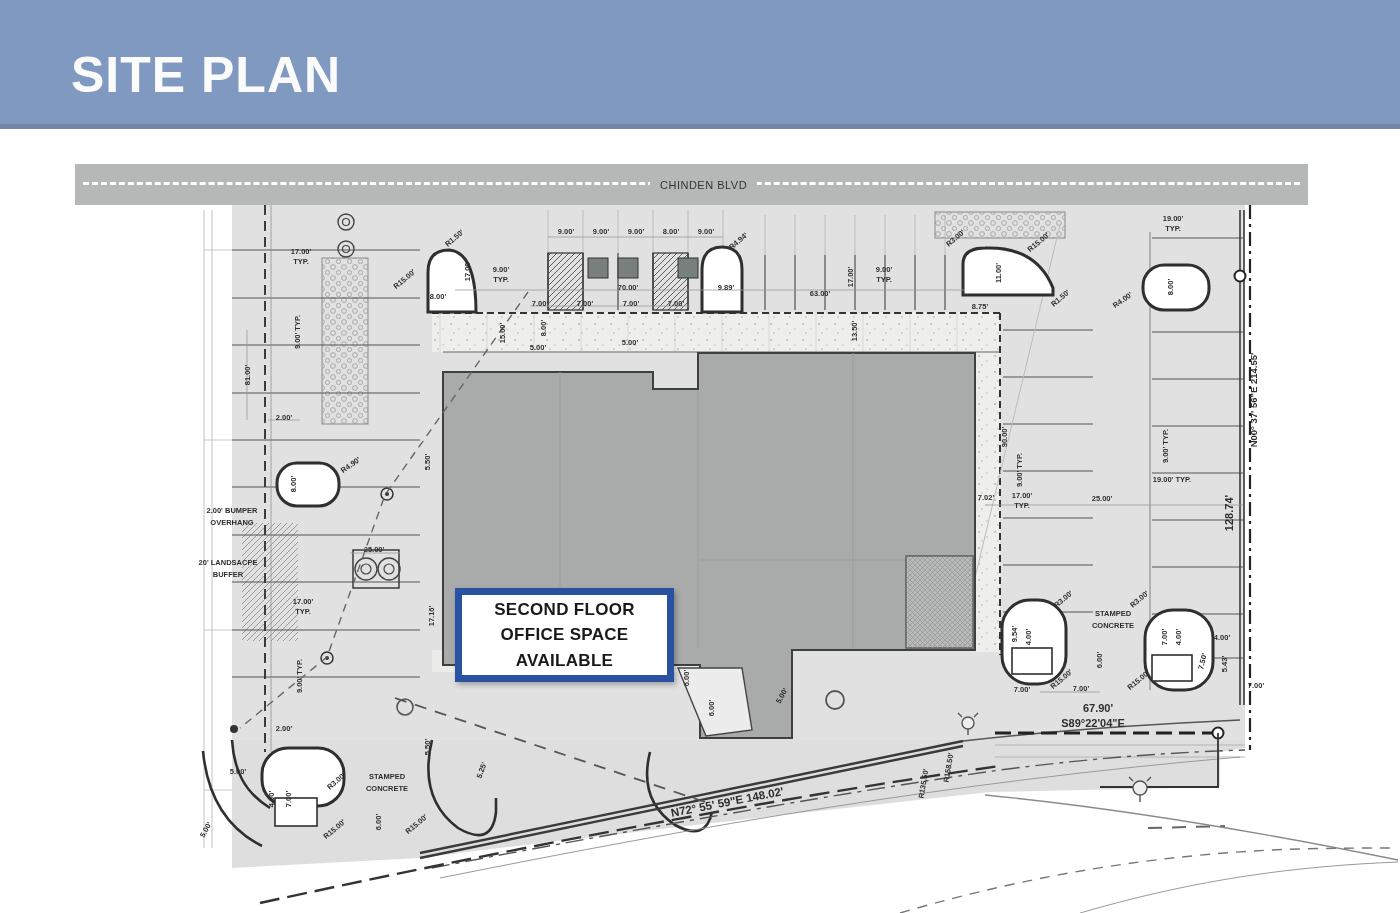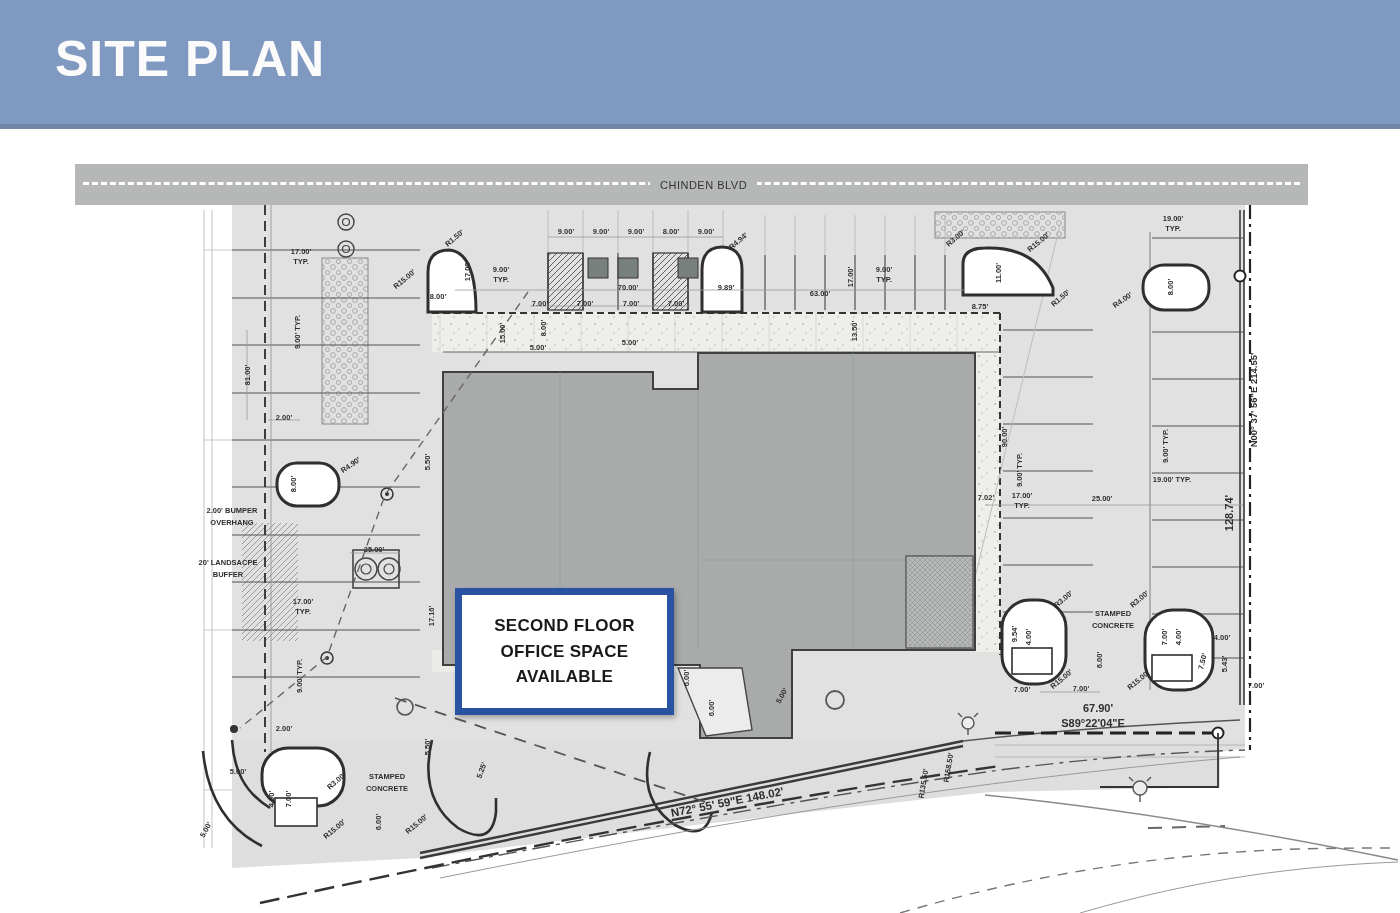--- a/index.html
+++ b/index.html
@@ -1,30 +1,30 @@
 <!DOCTYPE html>
 <html style="--header-bg: #8099c0; --road-bg: #b5b8b7; --callout-border: #2a52a2;"><head>
 <meta charset="utf-8">
 <style>
   html,body{margin:0;padding:0;background:#fff;}
   .page{position:relative;width:1400px;height:913px;background:#fff;overflow:hidden;
         font-family:"Liberation Sans",sans-serif;}
   
   .header{position:absolute;left:0;top:0;width:1400px;height:129px;box-sizing:border-box;
           background:var(--header-bg,#8099c0);border-bottom:5px solid #7286a9;}
-  .header h1{margin:0;padding:30px 0 0 55px;font-size:50px;font-weight:bold;color:#fbfbfb;
+  .header h1{margin:16px;padding:30px 0 0 55px;font-size:50px;font-weight:bold;color:#fbfbfb;
              letter-spacing:1px;font-family:"Liberation Sans",sans-serif;}
   
   .road{position:absolute;left:75px;top:164px;width:1233px;height:41px;background:var(--road-bg,#b5b8b7);}
   .road .dash{position:absolute;left:8px;right:8px;top:18px;border-top:3px dashed #ffffff;}
   .road .road-label{position:absolute;left:575px;top:50%;transform:translateY(-50%);
           font-size:11px;color:#343434;letter-spacing:.5px;background:var(--road-bg,#b5b8b7);
           padding:0 10px;white-space:nowrap;}
   
-  .callout{position:absolute;left:455px;top:588px;width:219px;height:127px;box-sizing:border-box;
+  .callout{position:absolute;left:455px;top:588px;width:219px;height:94px;box-sizing:border-box;
            border:7px solid var(--callout-border,#2a52a2);background:#ffffff;
            display:flex;align-items:center;justify-content:center;text-align:center;
            font-weight:bold;font-size:17px;line-height:1.5;color:#191919;
            white-space:pre-line;letter-spacing:.3px;box-shadow:2px 3px 5px rgba(0,0,0,.28);}
   svg{position:absolute;left:0;top:0;}
   #dim-labels text{fill:#2e2e2e;font-family:"Liberation Sans",sans-serif;font-weight:bold;}
 </style>
 </head>
 <body>
 

